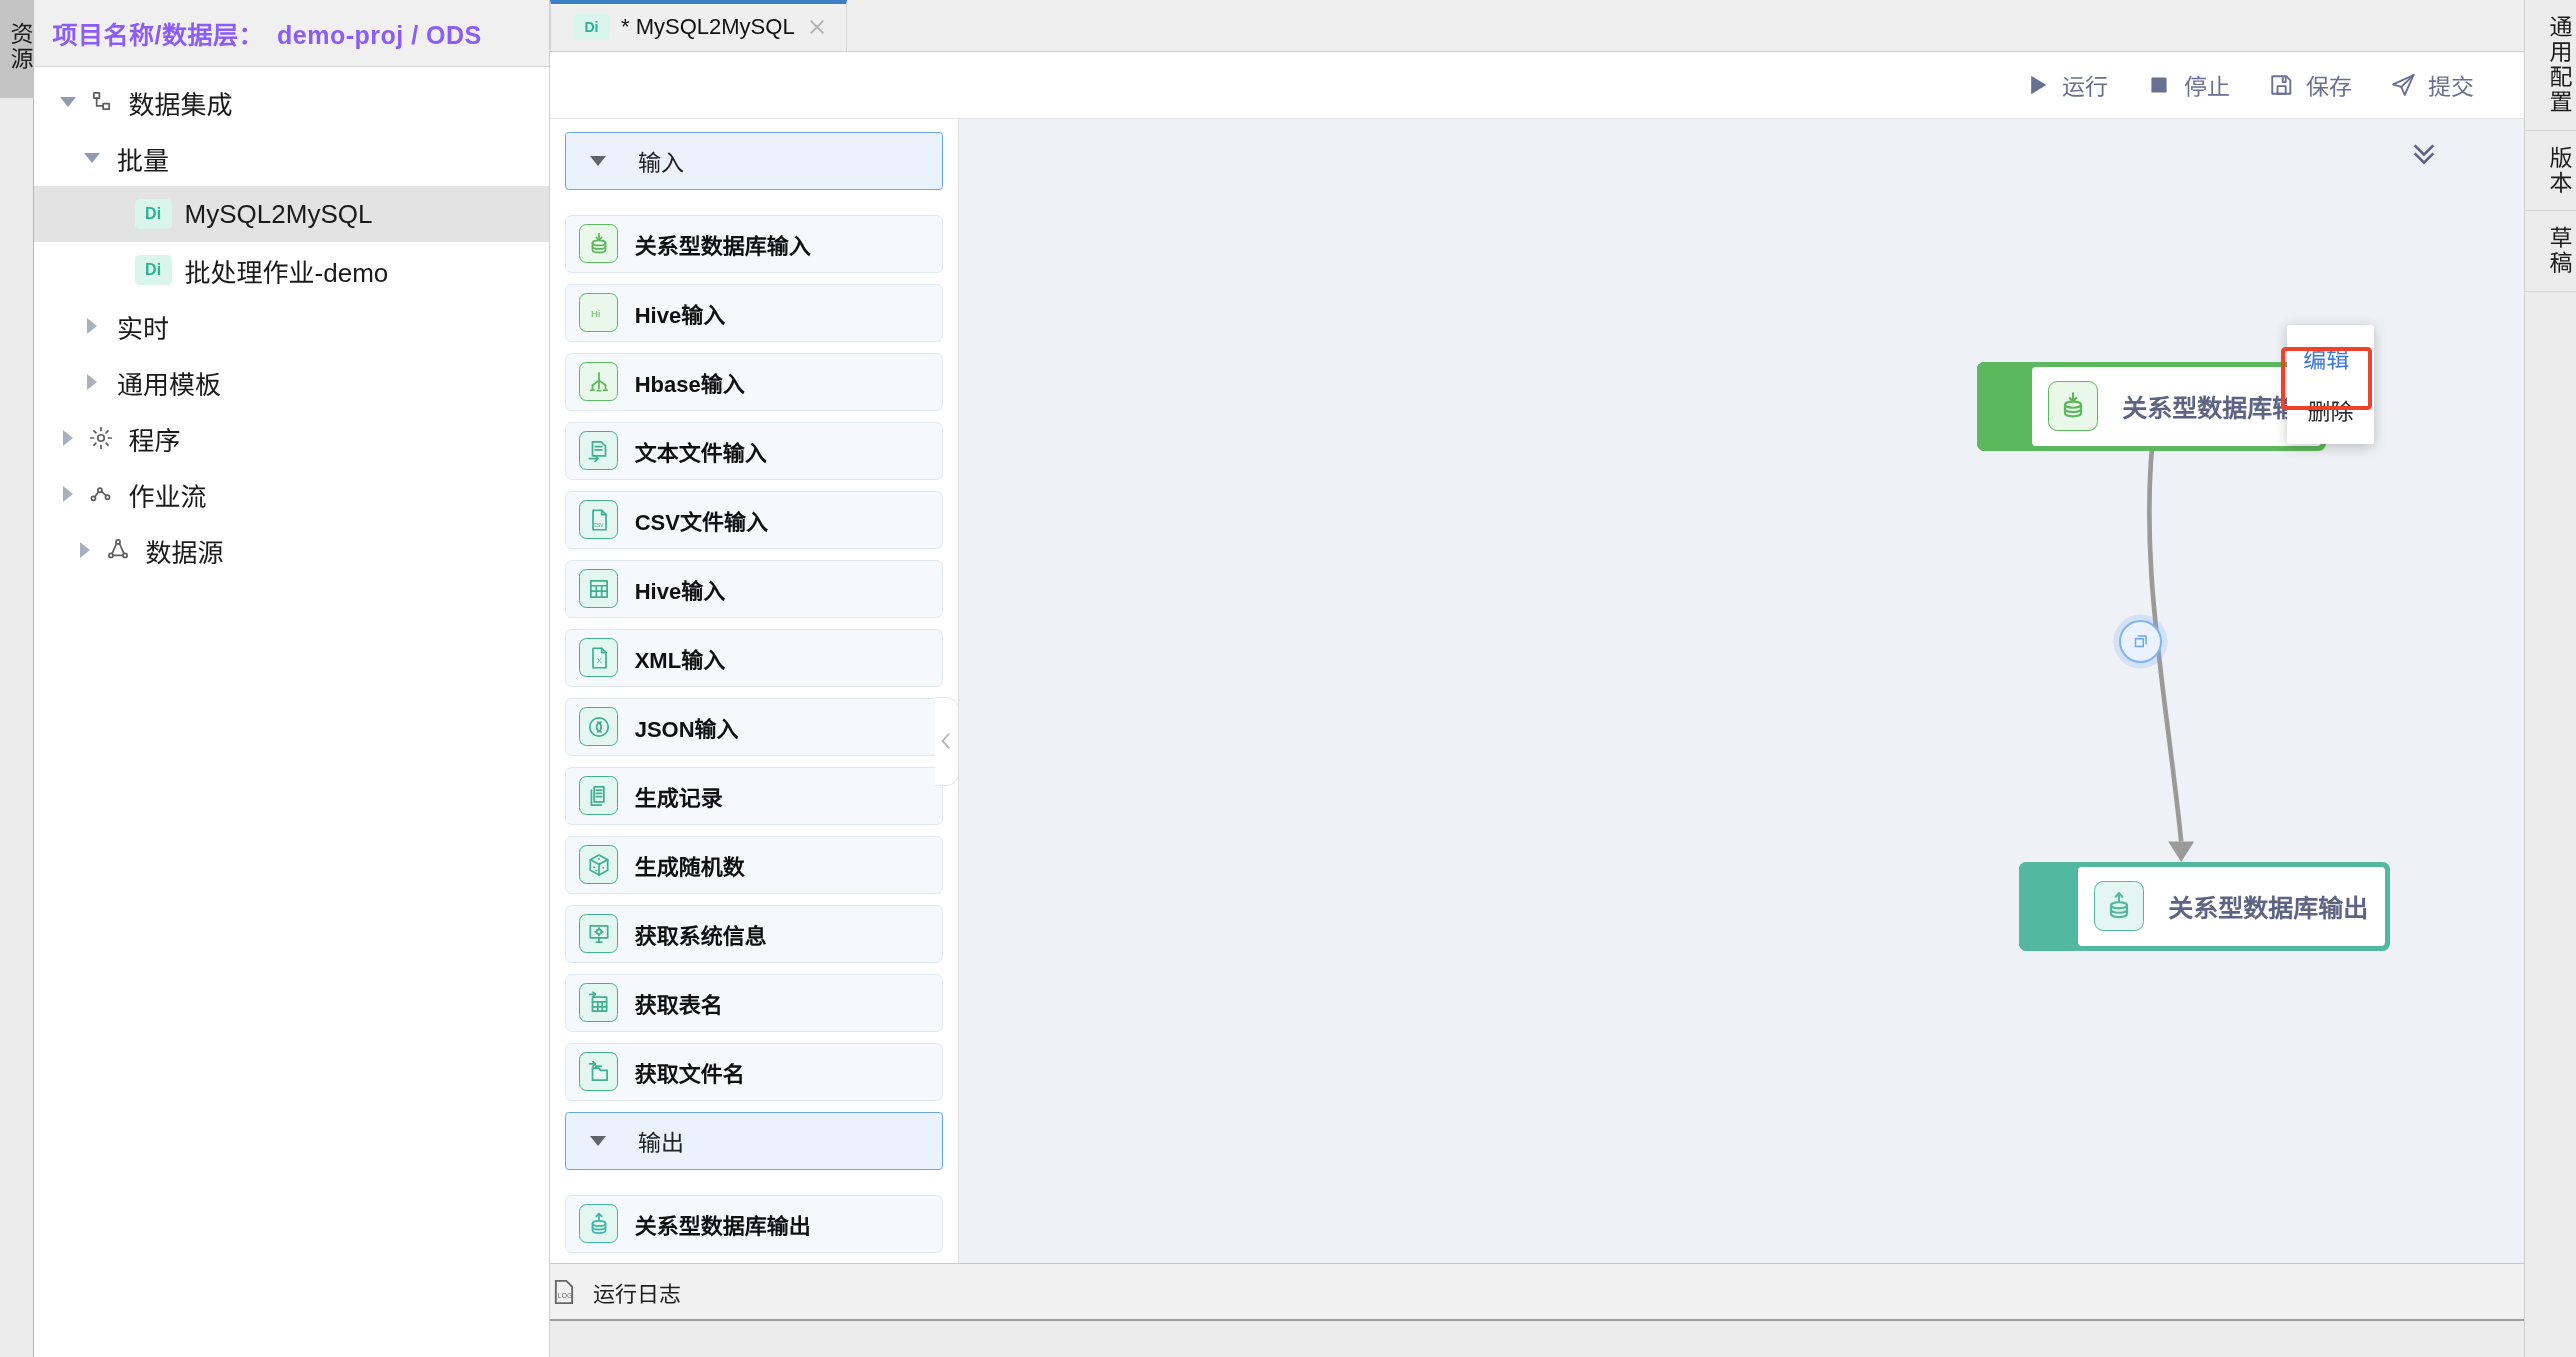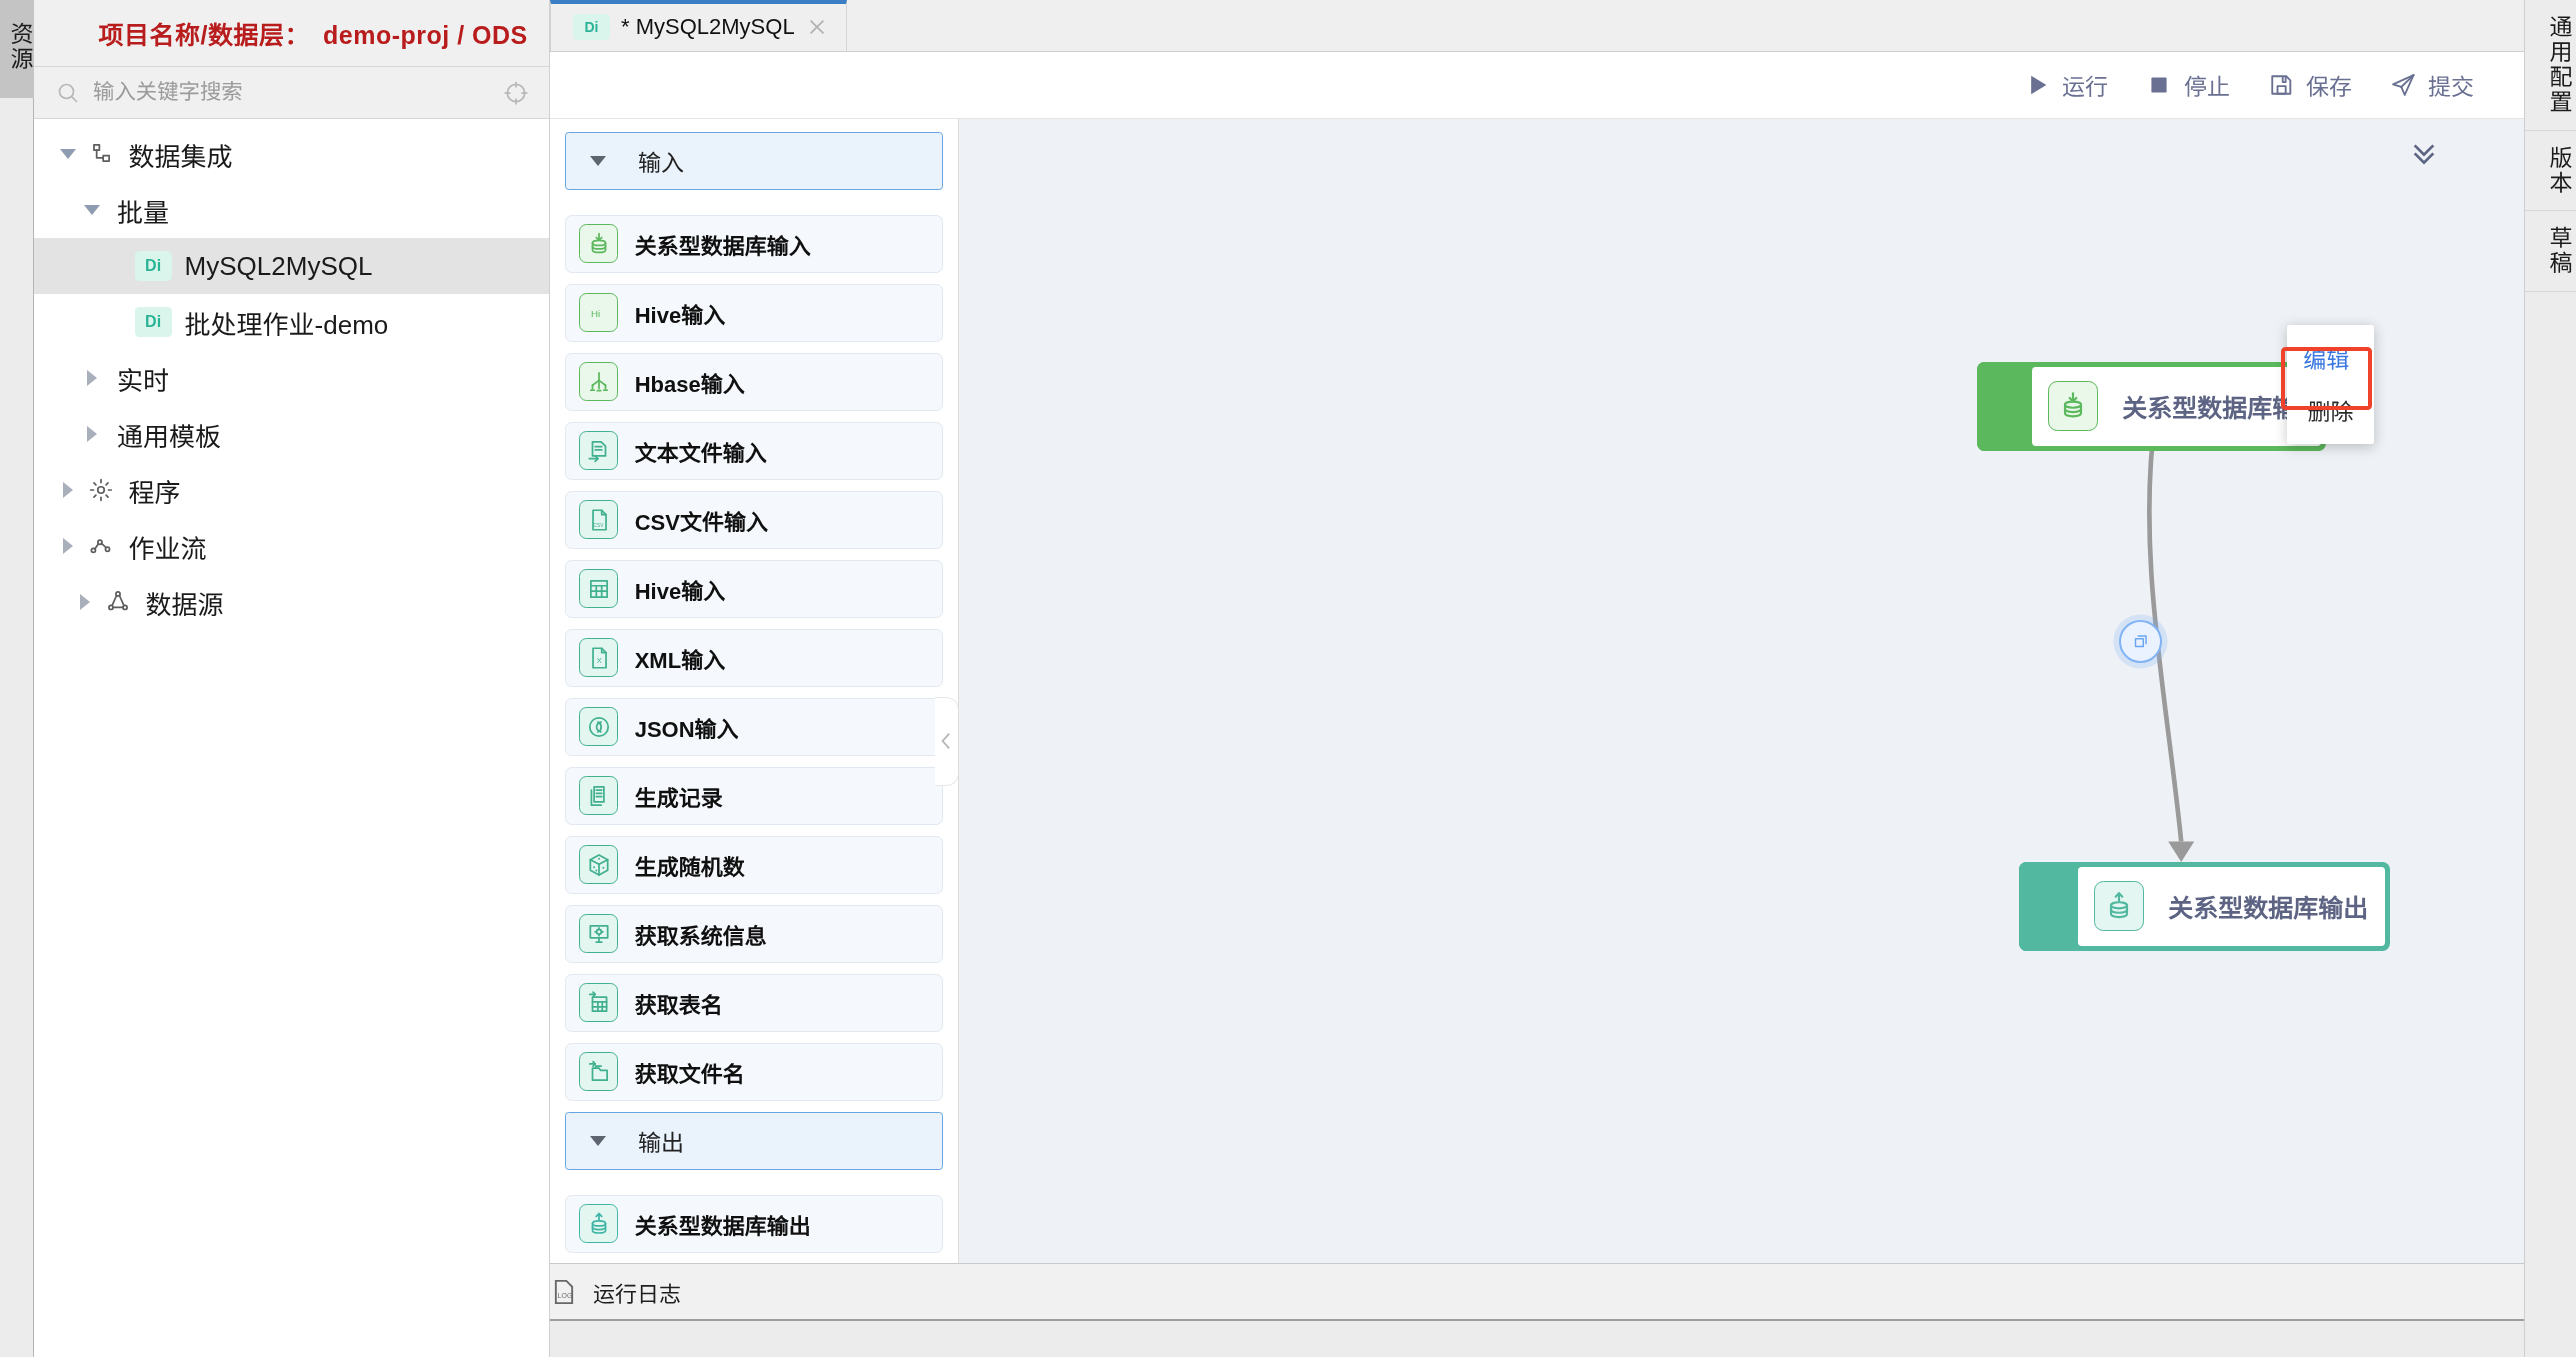--- a/index.html
+++ b/index.html
@@ -36,21 +36,21 @@
     width: 516px; flex: 0 0 516px; height: 100%;
     background: #ffffff;
     border-right: 0.9px solid #d0d0d0;
     display: flex; flex-direction: column;
   }
   .explorer-header {
     height: 67px; background: #f0f0f0;
     border-bottom: 0.9px solid #d6d6d6;
     display: flex; align-items: center; padding: 0 0 0 18.6px;
   }
-  .explorer-title { font-size: 25px; font-weight: bold; color: #b91c1c; letter-spacing: 0.5px; white-space: nowrap; margin-left: 46px; }
+  .explorer-title { font-size: 25px; font-weight: bold; color: #8b5cf6; letter-spacing: 0.5px; white-space: nowrap; }
   .explorer-title .proj { margin-left: 13px; }
 
   .search-row {
     height: 52px; background: #f0f0f0;
     border-bottom: 0.9px solid #d6d6d6;
     display: flex; align-items: center; padding: 0 20.4px 0 22px; gap: 13px;
   }
   .search-icon { width: 24px; height: 24px; flex: 0 0 24px; opacity:.55; }
   .search-input {
     flex: 1 1 auto; border: none; outline: none; background: transparent;
@@ -196,34 +196,20 @@
     <div class="rail-below"></div>
   </div>
 
   <div class="explorer">
     <div class="explorer-header">
       <div class="explorer-title">
         <span>项目名称/数据层：</span><span class="proj">demo-proj / ODS</span>
       </div>
     </div>
 
-    <div class="search-row">
-      <svg class="search-icon" viewBox="0 0 24 24" fill="none" stroke="#8a8a8a" stroke-width="1.7">
-        <circle cx="10.5" cy="10.5" r="7"></circle>
-          <line x1="15.6" y1="15.6" x2="21" y2="21"></line>
-      </svg>
-      <input class="search-input" type="text" placeholder="输入关键字搜索" style="">
-      <svg class="target-icon" viewBox="0 0 24 24" fill="none" stroke="#8a8a8a" stroke-width="1.6">
-        <circle cx="12" cy="12" r="8"></circle>
-          <line x1="12" y1="1.5" x2="12" y2="7"></line>
-          <line x1="12" y1="17" x2="12" y2="22.5"></line>
-        <line x1="1.5" y1="12" x2="7" y2="12"></line>
-          <line x1="17" y1="12" x2="22.5" y2="12"></line>
-      </svg>
-    </div>
 
     <div class="tree" id="tree">
         <div class="tree-node" style="padding-left: 22px;">
           <span class="tw">
             <span class="caret-down"></span>
           </span>
           <span class="tree-icon">
             <svg viewBox="0 0 24 24" width="26" height="26" fill="none" stroke="#5e5e5e" stroke-width="1.6" stroke-linecap="round" stroke-linejoin="round">
               <path d="M5.5 3.5h5v5h-5z"></path>
               <path d="M14 13.5h5.5v5H14z"></path>

